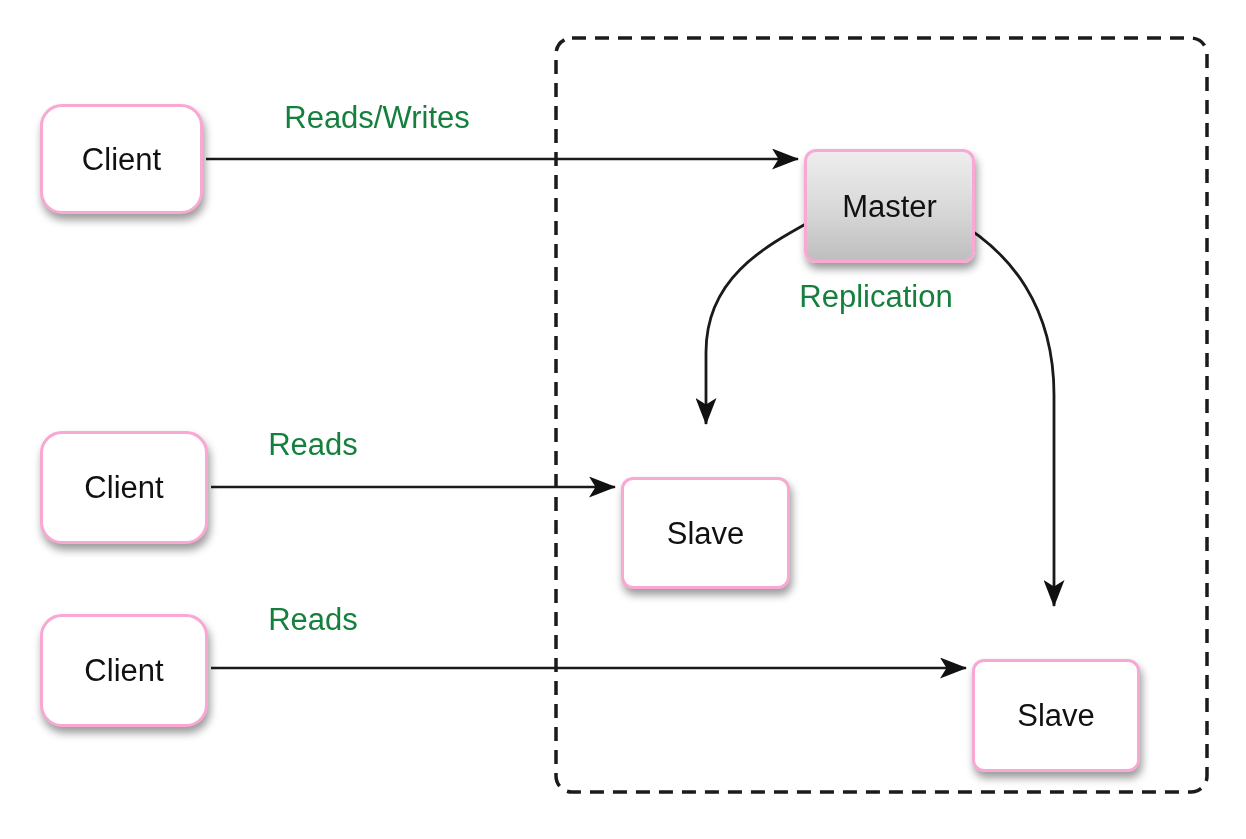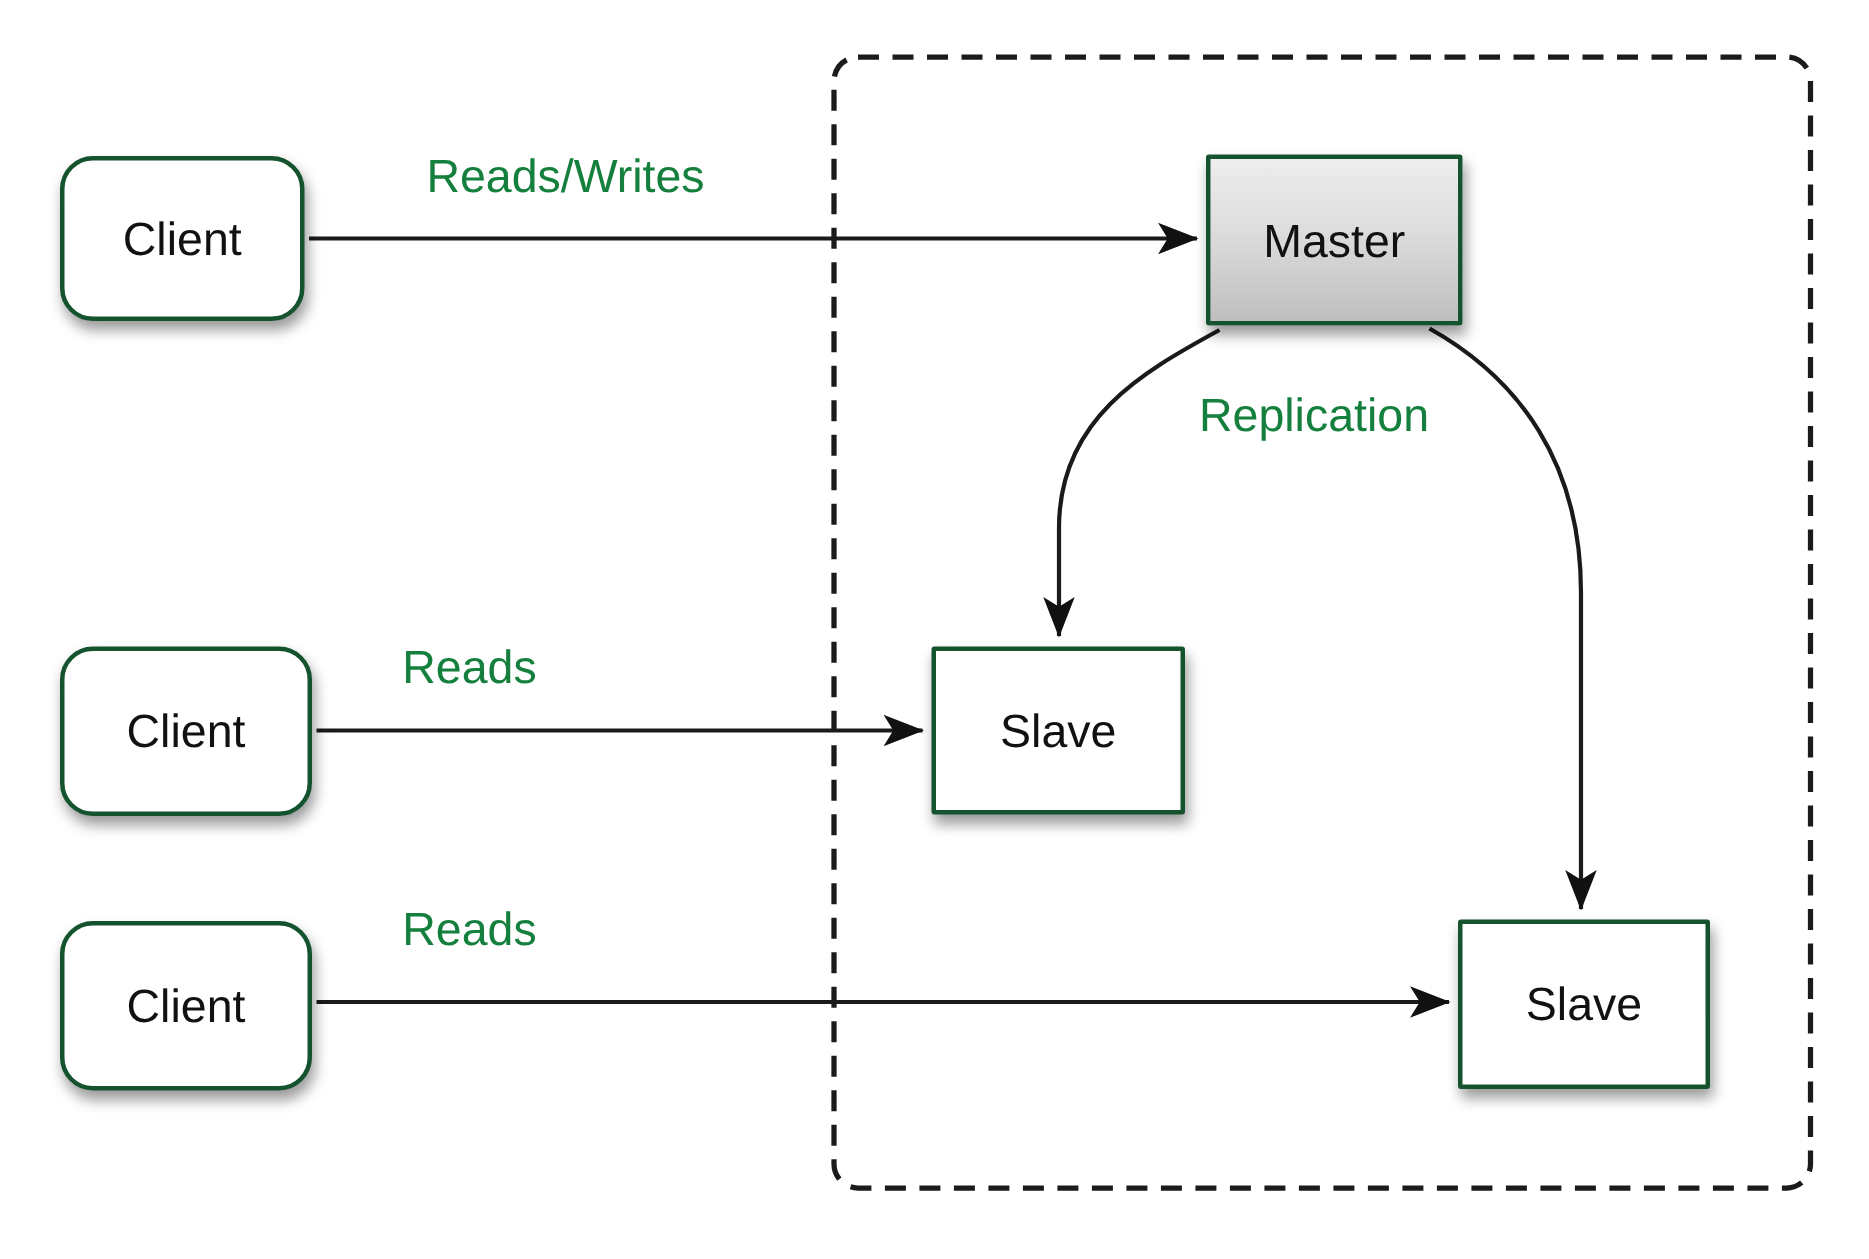--- a/index.html
+++ b/index.html
@@ -22,31 +22,32 @@
     width: 1246px;
     height: 839px;
   }
   .node {
     position: absolute;
     display: flex;
     align-items: center;
     justify-content: center;
     box-sizing: border-box;
     background: #ffffff;
-    border: 3px solid #14532d;
+    border: 3px solid #f9a8d4;
     color: #111111;
     font-size: 31px;
     line-height: 1;
     box-shadow: 2px 6px 9px rgba(0,0,0,0.40);
   }
   .node.rounded {
     border-radius: 22px;
   }
   .node.sharp {
-    border-radius: 2px;
+    border-radius: 12px;
+    margin-top: 46px;
   }
   .node.master {
     background: linear-gradient(to bottom, #ededed 0%, #dcdcdc 45%, #bfbfbf 100%);
   }
   #client-top    { left: 40px;  top: 104px; width: 163px; height: 110px; }
   #client-middle { left: 40px;  top: 431px; width: 168px; height: 113px; }
   #client-bottom { left: 40px;  top: 614px; width: 168px; height: 113px; }
   #master-node   { left: 804px; top: 103px; width: 171px; height: 114px; }
   #slave-left    { left: 621px; top: 431px; width: 169px; height: 112px; }
   #slave-right   { left: 972px; top: 613px; width: 168px; height: 113px; }
@@ -55,21 +56,21 @@
     position: absolute;
     font-size: 31px;
     color: #15803d;
     text-align: center;
     line-height: 1.1;
     white-space: nowrap;
   }
   #label-reads-writes { left: 252px; top: 101px; width: 250px; }
   #label-reads-mid    { left: 238px; top: 428px; width: 150px; }
   #label-reads-bottom { left: 238px; top: 603px; width: 150px; }
-  #label-replication  { left: 751px; top: 260px; width: 250px; }
+  #label-replication  { left: 751px; top: 280px; width: 250px; }
 </style>
 </head>
 <body>
 
 <div class="canvas">
 
   <svg class="layer" viewBox="0 0 1246 839">
     <defs>
       <marker id="ah" viewBox="0 0 27 21" refX="26" refY="10.5" markerWidth="27" markerHeight="21" markerUnits="userSpaceOnUse" orient="auto">
         <path d="M0,0 L27,10.5 L0,21 L6.5,10.5 Z" fill="#111111"></path>

